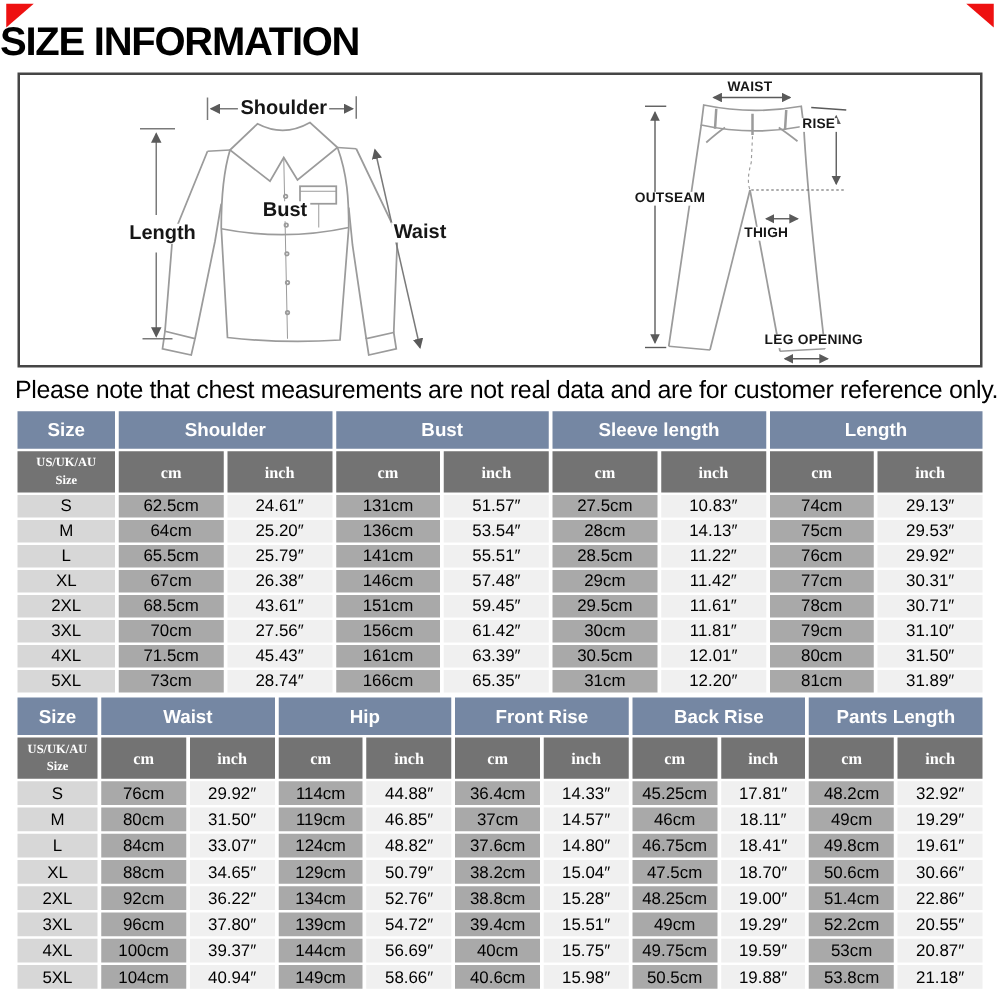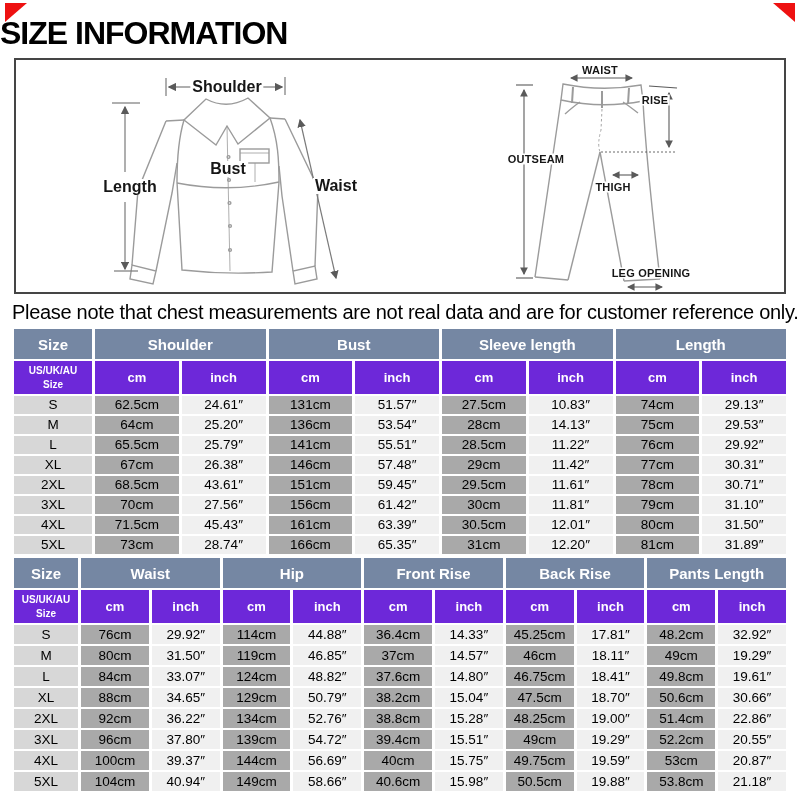--- a/index.html
+++ b/index.html
@@ -41,22 +41,22 @@
     width:778px;margin:0 auto;table-layout:fixed;text-align:center;
     border-collapse:separate;border-spacing:3px 2px;
   }
   .t1 col.c-size{width:78px;}
   .t2 col.c-size{width:64px;}
   th,td{padding:0;overflow:hidden;}
   th.gh{
     background:#7587a3;color:#fff;font-size:15px;font-weight:bold;height:30px;
   }
   th.uh{
-    background:#6d28d9;color:#fff;font-weight:bold;height:33px;
-    font-family:Liberation Sans, sans-serif;font-size:13px;
+    background:#737373;color:#fff;font-weight:bold;height:33px;
+    font-family:Liberation Serif, serif;font-size:13px;
   }
   th.subsize{font-size:10px;line-height:1.35;white-space:pre-line;}
   td{font-size:13.5px;height:18px;line-height:18px;}
   .t2 td{height:19px;line-height:19px;}
   td.sz{background:#d7d7d7;}
   td.cm{background:#a9a9a9;}
   td.in{background:#f0f0f0;}
 </style>
 </head>
 <body>

